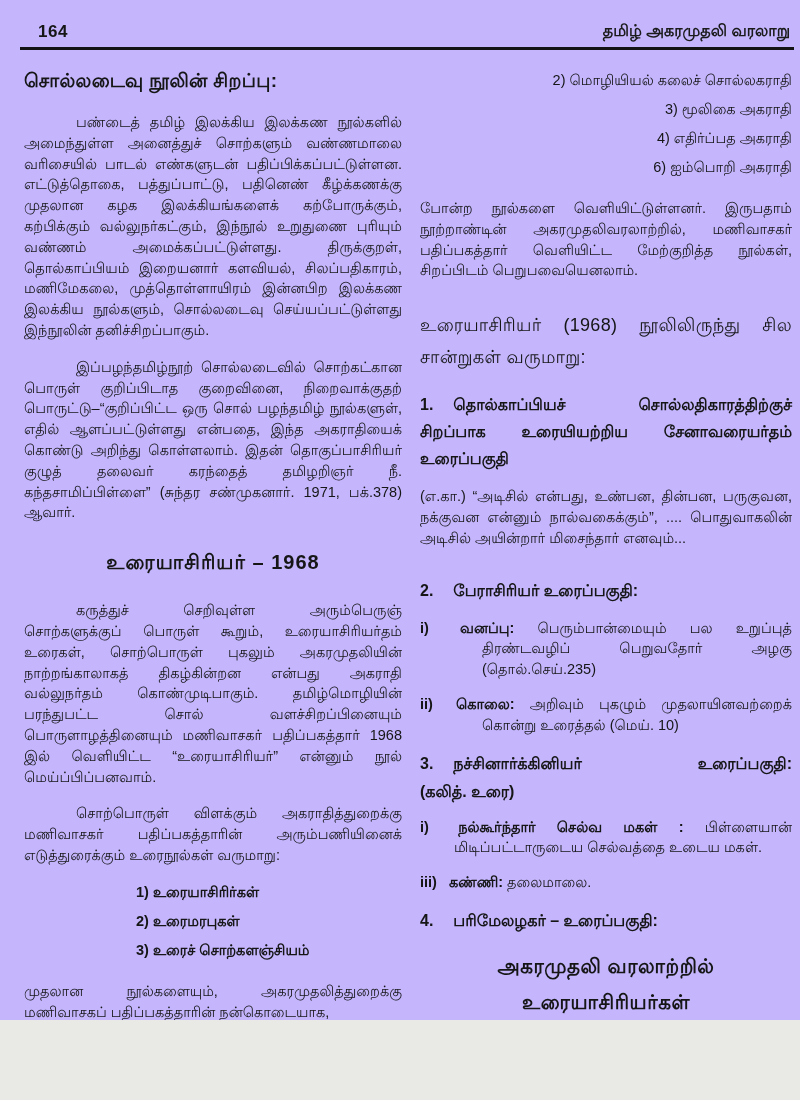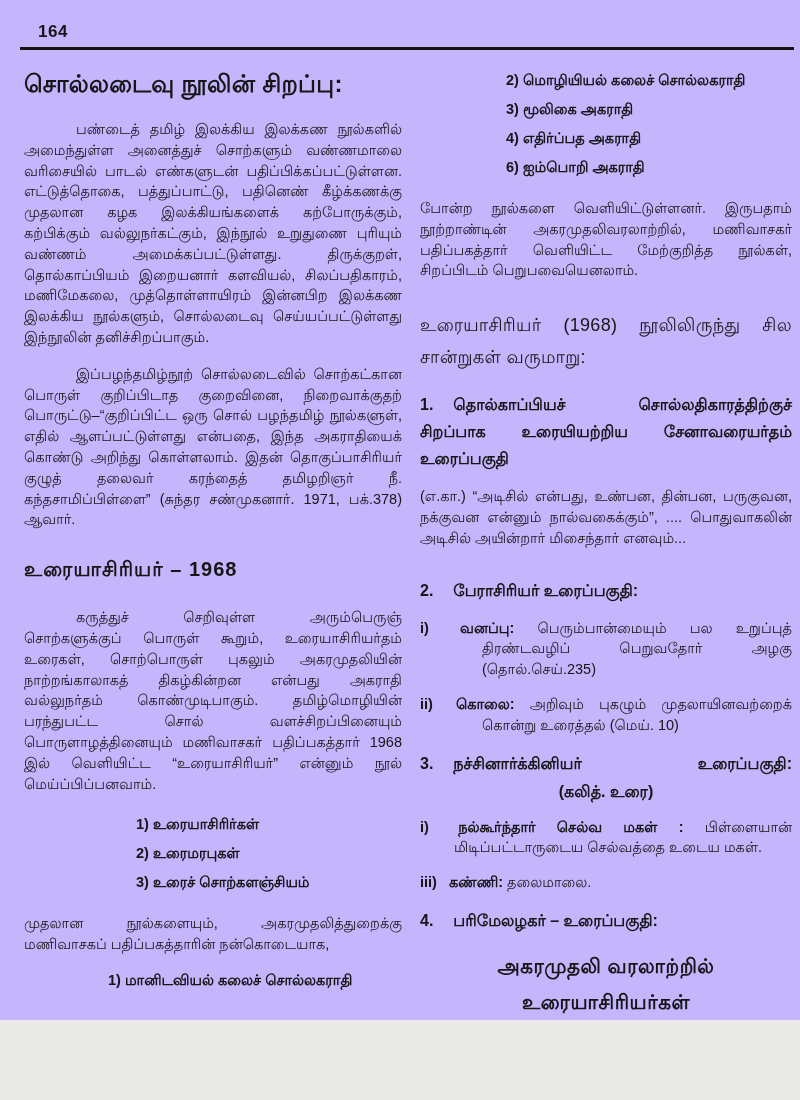--- a/index.html
+++ b/index.html
@@ -23,43 +23,43 @@
   .colL { margin-right:18px; }
   .colR { width:372px; }
   .body {
     font-size:14.5px; line-height:20.8px; text-align:justify; color:#171717;
   }
   .ind { text-indent:52px; }
   .mb-sm { margin-bottom:12px; }
   .mb    { margin-bottom:16px; }
   .mb-lg { margin-bottom:28px; }
   
-  .h-left { font-size:24px; font-weight:bold; margin:4px 0 18px; letter-spacing:.3px; }
+  .h-left { font-size:19px; font-weight:bold; margin:4px 0 18px; letter-spacing:.3px; }
   .h-center {
-    font-size:20px; font-weight:bold;
+    text-align:center; font-size:20px; font-weight:bold;
     margin:12px 0 24px; letter-spacing:1px;
   }
   .h-bold-just {
     font-size:18px; font-weight:normal; line-height:32px;
     text-align:justify; margin-bottom:18px; letter-spacing:.3px;
   }
   
   .list { margin-bottom:16px; }
   .list-item { font-size:14.5px; line-height:29px; }
   .list-center .list-item { margin-left:112px; font-weight:bold; }
   .list-indent .list-item { margin-left:84px; font-weight:bold; line-height:26px; }
-  .list-indent2 .list-item { margin-left:86px; font-weight:bold; }
+  .list-indent2 .list-item { margin-left:60px; font-weight:normal;text-align:right; }
   
   .num-head {
     font-size:16px; font-weight:bold; line-height:27px;
     text-align:justify; margin-bottom:14px;
   }
   .num-head .num { margin-right:20px; }
   .num-head.spread { text-align:justify; text-align-last:justify; }
-  .num-sub { font-size:16px; font-weight:bold; margin:-8px 0 14px;text-align:center; }
+  .num-sub { font-size:16px; font-weight:bold; margin:-8px 0 14px; }
   .sub { font-size:14.5px; line-height:20.8px; margin-bottom:14px; text-align:justify; }
   .sub .marker { font-weight:bold; margin-right:8px; }
   .sub .term { font-weight:bold; }
   .sub2 { padding-left:62px; text-indent:-62px; }
   .sub3 { padding-left:34px; text-indent:-34px; }
   .h-center-big {
     text-align:center; font-weight:bold; font-size:20px; line-height:36px;
     margin:10px 0 16px; letter-spacing:.5px;
   }
   .h-center-big .line { display:block; }
@@ -70,32 +70,34 @@
     background:#7a7a74; margin-bottom:12px;
   }
 </style>
 </head>
 <body>
 
 <div class="page">
 
   <div class="header">
     <span class="pagenum">164</span>
+    <span class="runtitle">தமிழ் அகரமுதலி வரலாறு</span>
   </div>
   <div class="rule"></div>
 
   <div class="columns">
 
     <div class="col colL">
       <h2 class="h-left">சொல்லடைவு நூலின் சிறப்பு:</h2>
       <p class="body ind mb">பண்டைத் தமிழ் இலக்கிய இலக்கண நூல்களில் அமைந்துள்ள அனைத்துச் சொற்களும் வண்ணமாலை வரிசையில் பாடல் எண்களுடன் பதிப்பிக்கப்பட்டுள்ளன. எட்டுத்தொகை, பத்துப்பாட்டு, பதினெண் கீழ்க்கணக்கு முதலான கழக இலக்கியங்களைக் கற்போருக்கும், கற்பிக்கும் வல்லுநர்கட்கும், இந்நூல் உறுதுணை புரியும் வண்ணம் அமைக்கப்பட்டுள்ளது. திருக்குறள், தொல்காப்பியம் இறையனார் களவியல், சிலப்பதிகாரம், மணிமேகலை, முத்தொள்ளாயிரம் இன்னபிற இலக்கண இலக்கிய நூல்களும், சொல்லடைவு செய்யப்பட்டுள்ளது இந்நூலின் தனிச்சிறப்பாகும்.</p>
       <p class="body ind mb-lg">இப்பழந்தமிழ்நூற் சொல்லடைவில் சொற்கட்கான பொருள் குறிப்பிடாத குறைவினை, நிறைவாக்குதற் பொருட்டு–“குறிப்பிட்ட ஒரு சொல் பழந்தமிழ் நூல்களுள், எதில் ஆளப்பட்டுள்ளது என்பதை, இந்த அகராதியைக் கொண்டு அறிந்து கொள்ளலாம். இதன் தொகுப்பாசிரியர் குழுத் தலைவர் கரந்தைத் தமிழறிஞர் நீ. கந்தசாமிப்பிள்ளை” (சுந்தர சண்முகனார். 1971, பக்.378) ஆவார்.</p>
 
       <h3 class="h-center">உரையாசிரியர் – 1968</h3>
       <p class="body ind mb">கருத்துச் செறிவுள்ள அரும்பெருஞ் சொற்களுக்குப் பொருள் கூறும், உரையாசிரியர்தம் உரைகள், சொற்பொருள் புகலும் அகரமுதலியின் நாற்றங்காலாகத் திகழ்கின்றன என்பது அகராதி வல்லுநர்தம் கொண்முடிபாகும். தமிழ்மொழியின் பரந்துபட்ட சொல் வளச்சிறப்பினையும் பொருளாழத்தினையும் மணிவாசகர் பதிப்பகத்தார் 1968 இல் வெளியிட்ட “உரையாசிரியர்” என்னும் நூல் மெய்ப்பிப்பனவாம்.</p>
+      <p class="body ind mb-sm">சொற்பொருள் விளக்கும் அகராதித்துறைக்கு மணிவாசகர் பதிப்பகத்தாரின் அரும்பணியினைக் எடுத்துரைக்கும் உரைநூல்கள் வருமாறு:</p>
 
       <div class="list list-center">
         <div class="list-item">1) உரையாசிரிர்கள்</div>
         <div class="list-item">2) உரைமரபுகள்</div>
         <div class="list-item">3) உரைச் சொற்களஞ்சியம்</div>
       </div>
 
       <p class="body mb-sm">முதலான நூல்களையும், அகரமுதலித்துறைக்கு மணிவாசகப் பதிப்பகத்தாரின் நன்கொடையாக,</p>
 
       <div class="list list-indent">

